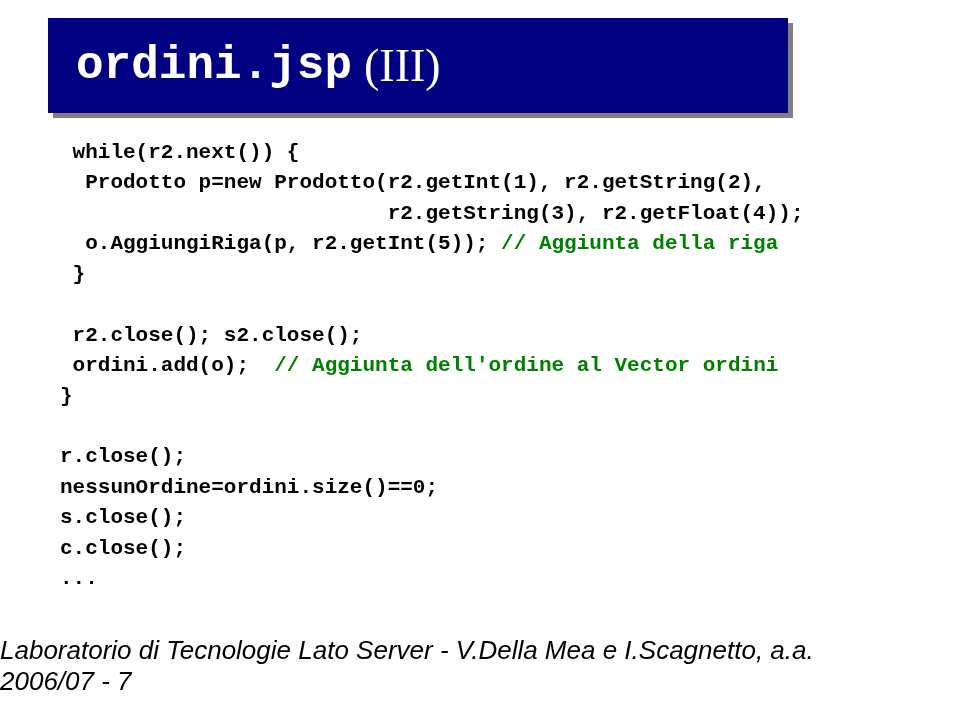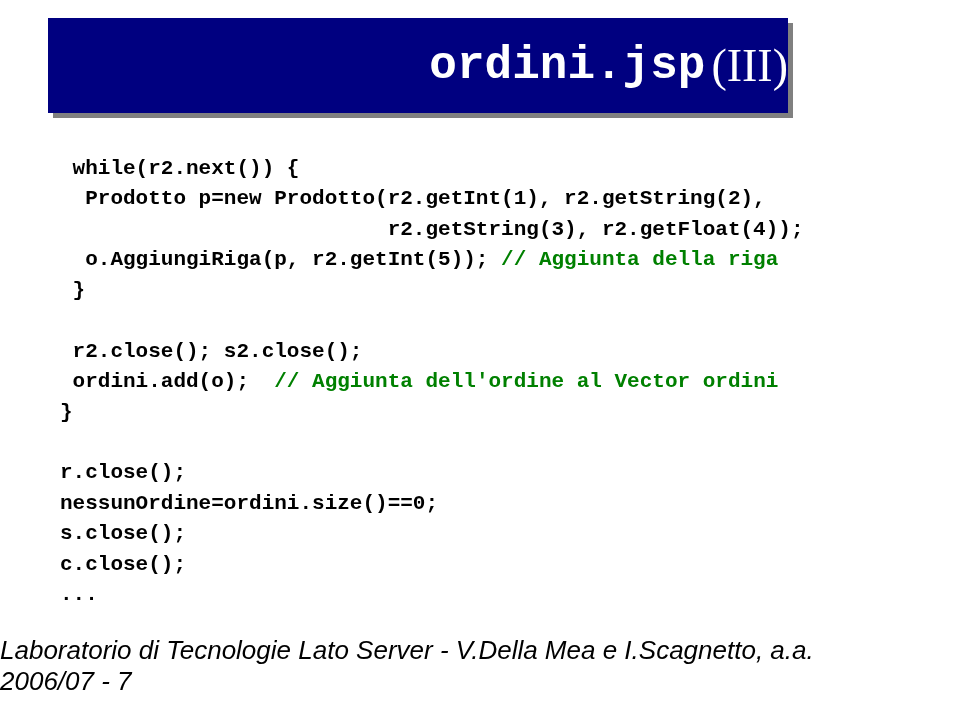--- a/index.html
+++ b/index.html
@@ -15,38 +15,37 @@
     position: absolute;
     top: 18px;
     left: 48px;
     width: 740px;
     height: 95px;
     background: #000080;
     display: flex;
     align-items: center;
     padding-left: 28px;
     box-shadow: 5px 5px 0 #808080;
-    justify-content: flex-end;
   }
   .title-text {
     font-family: "Courier New", monospace;
     font-size: 46px;
     font-weight: bold;
     color: #ffffff;
   }
   .title-part2 {
     color: #ffffff;
     font-family: Georgia, serif;
     font-size: 46px;
     font-weight: normal;
-    margin-left: 6px;
+    margin-left: 12px;
   }
   .code-area {
     position: absolute;
-    top: 154px;
+    top: 138px;
     left: 60px;
     right: 60px;
     font-family: "Courier New", monospace;
     font-size: 21px;
     font-weight: bold;
     line-height: 1.45;
     color: #000000;
     white-space: pre;
   }
   .green { color: #008000; }

